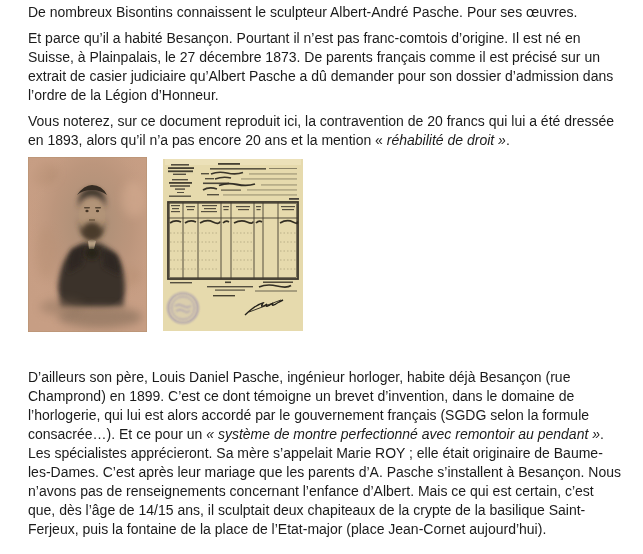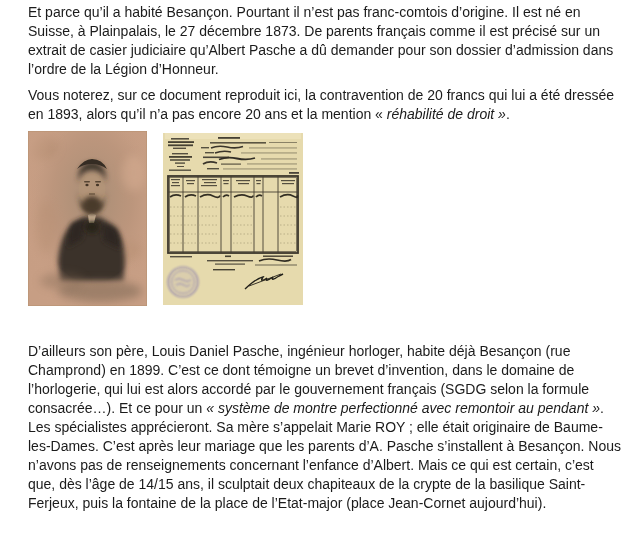--- a/index.html
+++ b/index.html
@@ -21,20 +21,21 @@
   .fig-portrait { width: 119px; height: 175px; display: block; }
   .fig-document { width: 140px; height: 172px; display: block; margin-top: 2px; }
   svg { display: block; }
 </style>
 </head>
 <body>
 
 <div class="content">
 
   <div>
+      <p class="para"><span>De nombreux Bisontins connaissent le sculpteur Albert-André Pasche. Pour ses œuvres.</span></p>
       <p class="para"><span>Et parce qu’il a habité Besançon. Pourtant il n’est pas franc-comtois d’origine. Il est né en Suisse, à Plainpalais, le 27 décembre 1873. De parents français comme il est précisé sur un extrait de casier judiciaire qu’Albert Pasche a dû demander pour son dossier d’admission dans l’ordre de la Légion d’Honneur.</span></p>
       <p class="para"><span>Vous noterez, sur ce document reproduit ici, la contravention de 20 francs qui lui a été dressée en 1893, alors qu’il n’a pas encore 20 ans et la mention « </span><span class="it">réhabilité de droit »</span><span>.</span></p>
     </div>
 
   <div class="figures">
 
     <svg class="fig-portrait" viewBox="0 0 119 175" aria-hidden="true">
       <defs>
         <radialGradient id="pvig" cx="0.54" cy="0.38" r="0.75">
           <stop offset="0" stop-color="#a68d75"></stop>

